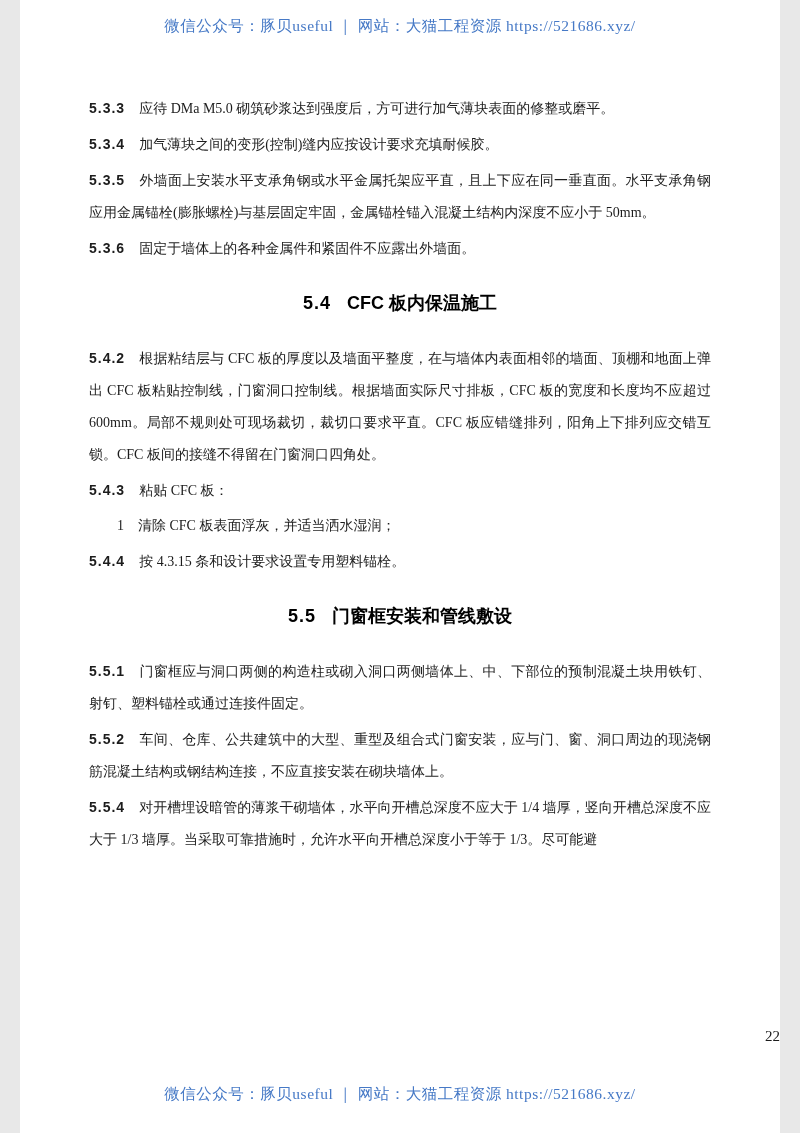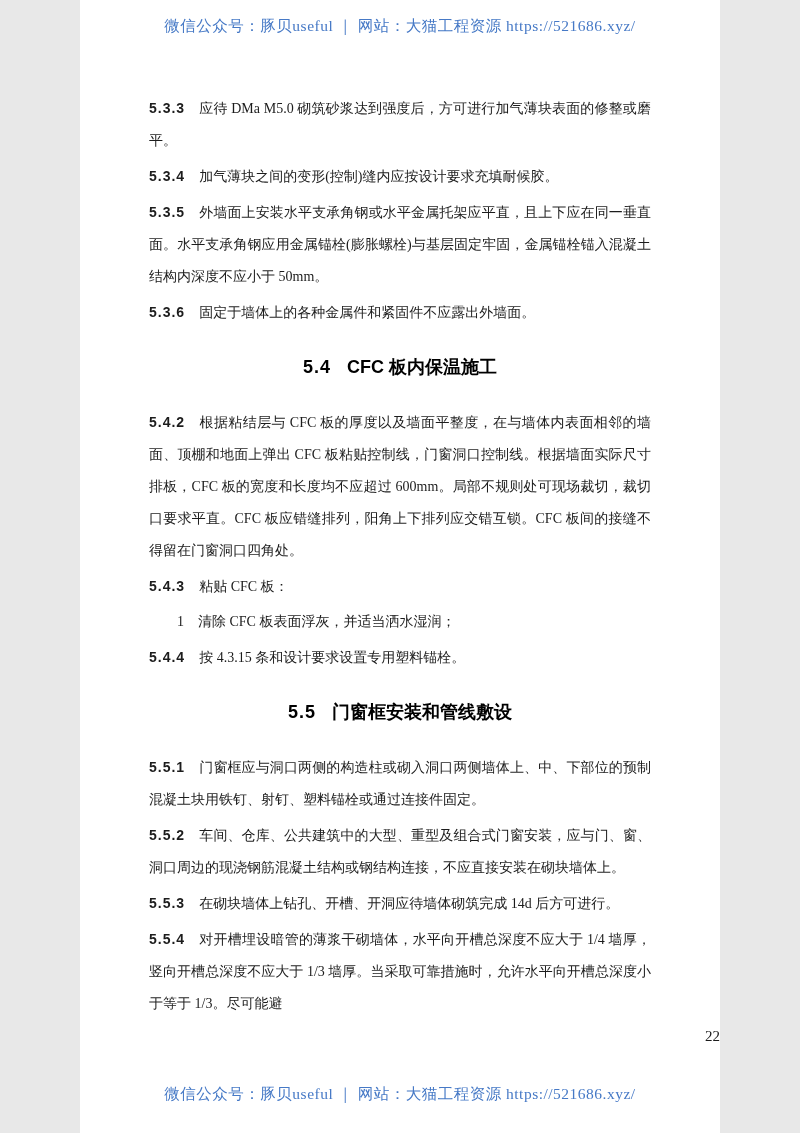--- a/index.html
+++ b/index.html
@@ -1,18 +1,18 @@
 <!DOCTYPE html>
 <html><head>
 <meta charset="utf-8">
 <style>
   html,body { margin:0; padding:0; background:#e8e8e8; }
   .page {
     position: relative;
-    width: 640px;
+    width: 760px;
     height: 1133px;
     margin: 0 auto;
     background: #ffffff;
     font-family: "Liberation Serif", "DejaVu Serif", serif;
     color: #1c1c1c;
     overflow: hidden;
   }
   .promo {
     position: absolute;
     left: 0; right: 0;
@@ -94,21 +94,20 @@
 
 
     <p class="clause"><span class="num">5.4.4</span><span>按 4.3.15 条和设计要求设置专用塑料锚栓。</span></p>
 
     <h2 class="sec"><span class="sec-num">5.5</span><span>门窗框安装和管线敷设</span></h2>
 
     <p class="clause"><span class="num">5.5.1</span><span>门窗框应与洞口两侧的构造柱或砌入洞口两侧墙体上、中、下部位的预制混凝土块用铁钉、射钉、塑料锚栓或通过连接件固定。</span></p>
 
     <p class="clause"><span class="num">5.5.2</span><span>车间、仓库、公共建筑中的大型、重型及组合式门窗安装，应与门、窗、洞口周边的现浇钢筋混凝土结构或钢结构连接，不应直接安装在砌块墙体上。</span></p>
 
-    <p class="clause"><span class="num">5.5.3</span><span>在砌块墙体上钻孔、开槽、开洞应待墙体砌筑完成 14d 后方可进行。</span></p>
 
     <p class="clause"><span class="num">5.5.4</span><span>对开槽埋设暗管的薄浆干砌墙体，水平向开槽总深度不应大于 1/4 墙厚，竖向开槽总深度不应大于 1/3 墙厚。当采取可靠措施时，允许水平向开槽总深度小于等于 1/3。尽可能避</span></p>
 
   </div>
 
   <div class="page-number">22</div>
 
   <div class="promo bottom">微信公众号：豚贝useful ｜ 网站：大猫工程资源 https://521686.xyz/</div>
 
 </div>

